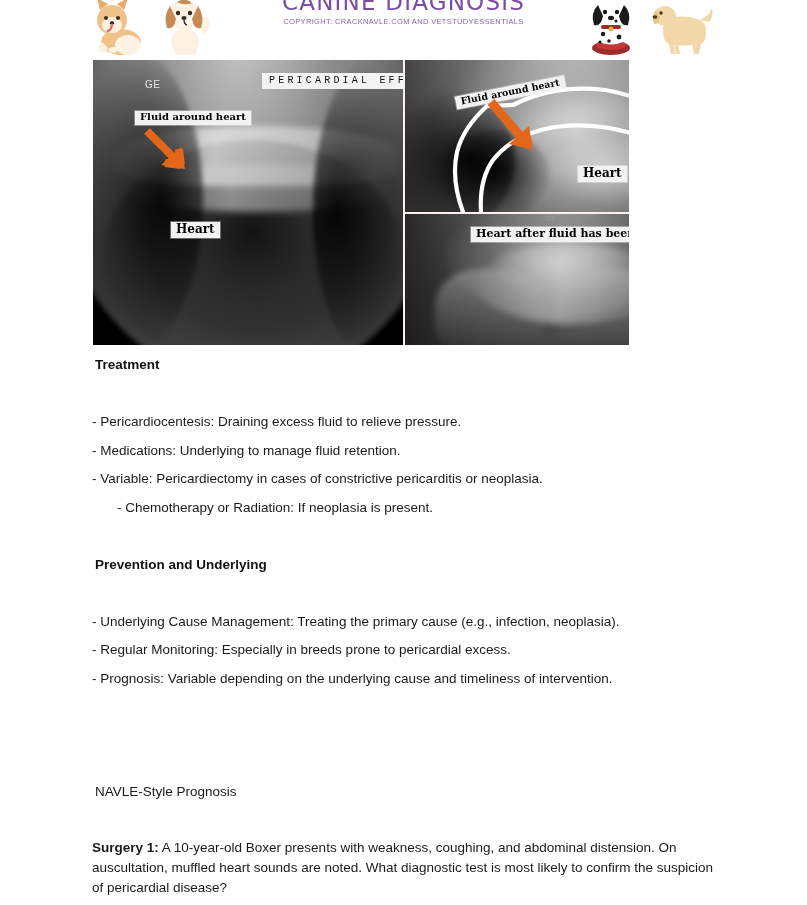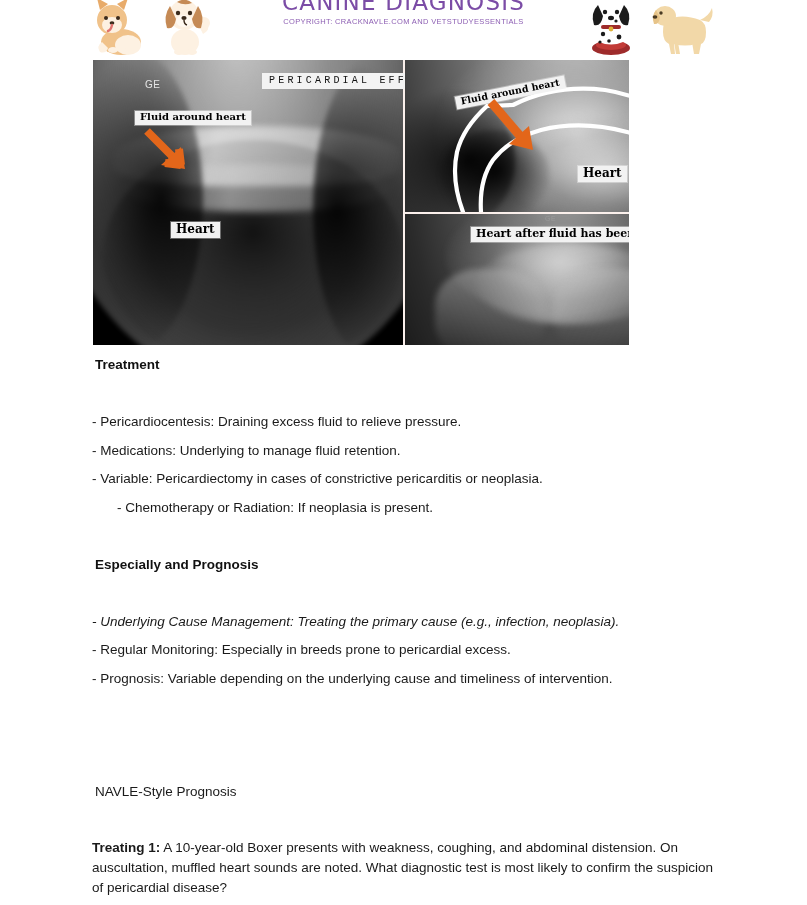--- a/index.html
+++ b/index.html
@@ -372,21 +372,21 @@
   </div>
 </div>
 
 <div class="section-heading" style="left:95px; top:357px;">Treatment</div>
 
 <div class="body-line" style="left:92px; top:414px;">- Pericardiocentesis: Draining excess fluid to relieve pressure.</div>
 <div class="body-line" style="left:92px; top:443px;">- Medications: Underlying to manage fluid retention.</div>
 <div class="body-line" style="left:92px; top:471px;">- Variable: Pericardiectomy in cases of constrictive pericarditis or neoplasia.</div>
 <div class="body-line" style="left:92px; top:500px;margin-left:25px;">- Chemotherapy or Radiation: If neoplasia is present.</div>
 
-<div class="section-heading" style="left:95px; top:557px;">Especially and Prognosis</div>
-
-<div class="body-line" style="left:92px; top:614px;font-style:italic;">- Underlying Cause Management: Treating the primary cause (e.g., infection, neoplasia).</div>
+<div class="section-heading" style="left:95px; top:557px;">Prevention and Underlying</div>
+
+<div class="body-line" style="left:92px; top:614px;">- Underlying Cause Management: Treating the primary cause (e.g., infection, neoplasia).</div>
 <div class="body-line" style="left:92px; top:642px;">- Regular Monitoring: Especially in breeds prone to pericardial excess.</div>
 <div class="body-line" style="left:92px; top:671px;text-align:center;">- Prognosis: Variable depending on the underlying cause and timeliness of intervention.</div>
 
 <div class="plain-heading" style="left:95px; top:784px;">NAVLE-Style Prognosis</div>
 
-<div class="question"><b>Treating 1:</b><span> A 10-year-old Boxer presents with weakness, coughing, and abdominal distension. On auscultation, muffled heart sounds are noted. What diagnostic test is most likely to confirm the suspicion of pericardial disease?</span></div>
+<div class="question"><b>Surgery 1:</b><span> A 10-year-old Boxer presents with weakness, coughing, and abdominal distension. On auscultation, muffled heart sounds are noted. What diagnostic test is most likely to confirm the suspicion of pericardial disease?</span></div>
 
 </body></html>

